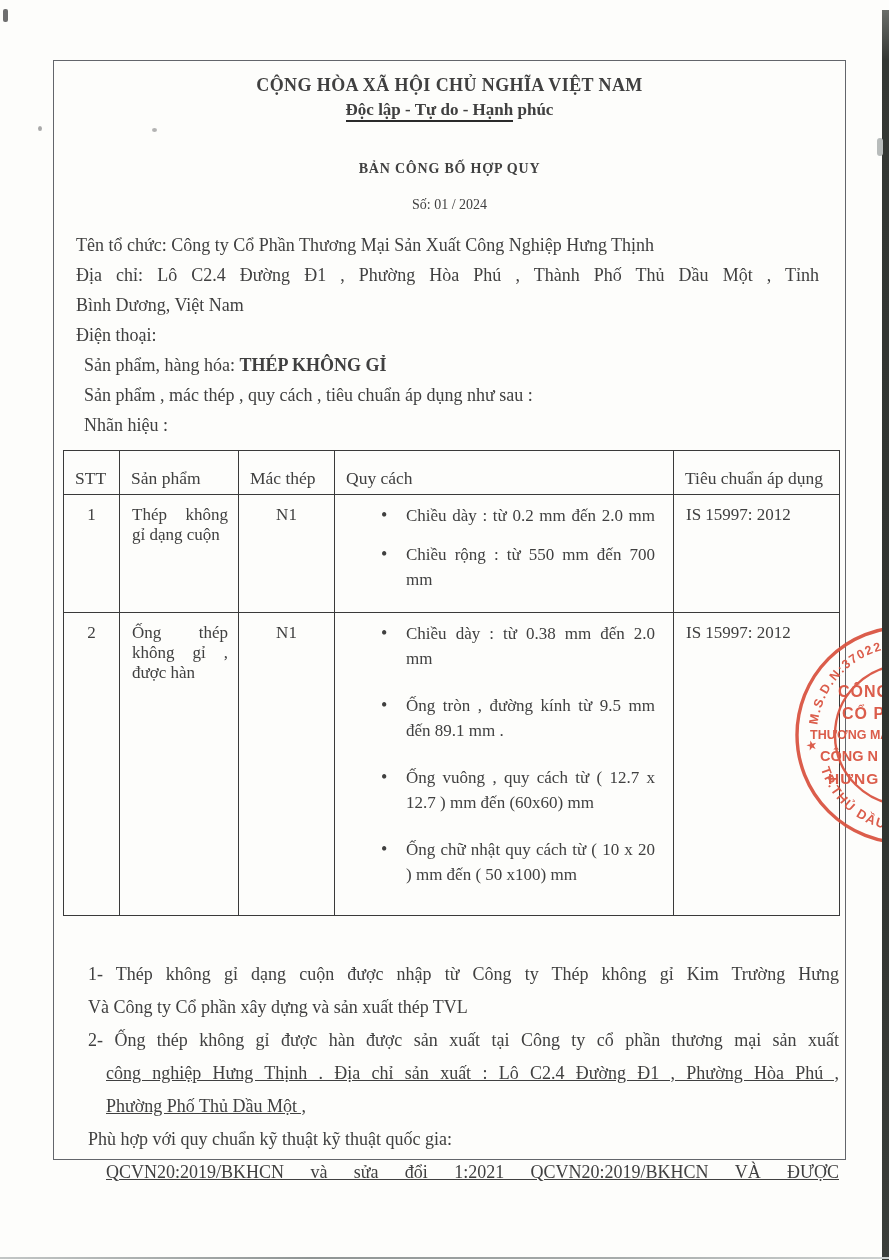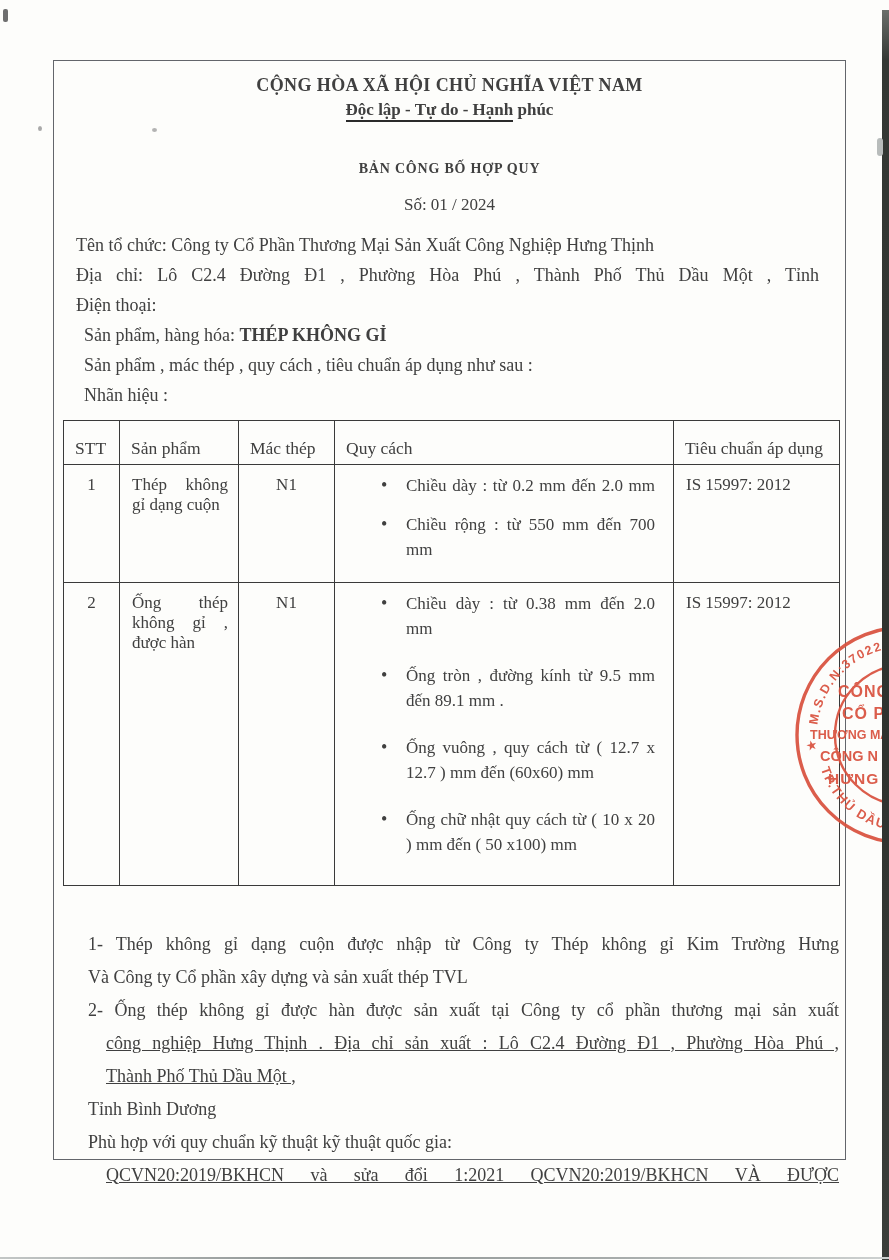--- a/index.html
+++ b/index.html
@@ -10,21 +10,21 @@
   }
   .frame {
     position:absolute; left:53px; top:60px; width:793px; height:1100px;
     border:1.5px solid #63666b; background:transparent;
   }
   .center { text-align:center; }
   .national-title { padding-top:12px; font-size:18px; font-weight:bold; letter-spacing:.4px; line-height:24px; }
   .motto { font-size:17px; font-weight:bold; line-height:26px; }
   .motto .u { border-bottom:2px solid #2a2a2a; padding-bottom:1px; }
   .doc-title { margin-top:32px; font-size:14px; font-weight:bold; letter-spacing:.8px; line-height:28px; }
-  .doc-number { margin-top:10px; font-size:17px; line-height:24px; }
+  .doc-number { margin-top:10px; font-size:14px; line-height:24px; }
   .info { margin:13px 26px 0 22px; font-size:18px; line-height:30px; }
   .indent8 { margin-left:8px; }
   .jl { text-align:justify; text-align-last:justify; }
   .bold { font-weight:bold; }
 
   table.spec {
     margin:10px 0 0 9px; width:776px; border-collapse:collapse;
     table-layout:fixed; font-size:17px;
   }
   table.spec th, table.spec td { border:1.6px solid #3a3a3a; }
@@ -70,20 +70,21 @@
 
     <div class="center national-title">CỘNG HÒA XÃ HỘI CHỦ NGHĨA VIỆT NAM</div>
     <div class="center motto"><span class="u">Độc lập - Tự do - Hạnh</span><span> phúc</span></div>
 
     <div class="center doc-title">BẢN CÔNG BỐ HỢP QUY</div>
     <div class="center doc-number">Số: 01 / 2024</div>
 
     <div class="info">
       <div>Tên tổ chức: Công ty Cổ Phần Thương Mại Sản Xuất Công Nghiệp Hưng Thịnh</div>
       <div class="jl">Địa chỉ: Lô C2.4 Đường Đ1 , Phường Hòa Phú , Thành Phố Thủ Dầu Một , Tỉnh</div>
+      <div>Bình Dương, Việt Nam</div>
       <div>Điện thoại:</div>
       <div class="indent8"><span>Sản phẩm, hàng hóa: </span><span class="bold">THÉP KHÔNG GỈ</span></div>
       <div class="indent8">Sản phẩm , mác thép , quy cách , tiêu chuẩn áp dụng như sau :</div>
       <div class="indent8">Nhãn hiệu :</div>
     </div>
 
     <table class="spec">
       <colgroup>
         <col style="width:56px">
           <col style="width:119px">
@@ -143,22 +144,21 @@
         <td class="std">IS 15997: 2012</td>
       </tr>
     </tbody>
       </table>
 
     <div class="notes">
       <div class="nl jl">1- Thép không gỉ dạng cuộn được nhập từ Công ty Thép không gỉ Kim Trường Hưng</div>
       <div class="nl">Và Công ty Cổ phần xây dựng và sản xuất thép TVL</div>
       <div class="nl jl">2- Ống thép không gỉ được hàn được sản xuất tại Công ty cổ phần thương mại sản xuất</div>
       <div class="nl2 jl">công nghiệp Hưng Thịnh . Địa chỉ sản xuất : Lô C2.4 Đường Đ1 , Phường Hòa Phú ,</div>
-      <div class="nl2">Thành Phố Thủ Dầu Một ,</div>
-      <div class="nl">Tỉnh Bình Dương</div>
+      <div class="nl2">Phường Phố Thủ Dầu Một ,</div>
       <div class="nl">Phù hợp với quy chuẩn kỹ thuật kỹ thuật quốc gia:</div>
       <div class="nl2 jl">QCVN20:2019/BKHCN và sửa đổi 1:2021 QCVN20:2019/BKHCN VÀ ĐƯỢC</div>
     </div>
 
   </div>
 
   <svg class="stamp" viewBox="-125 -125 250 250">
     <circle r="108" fill="none" stroke="#d9513e" stroke-width="3.4"></circle>
     <circle r="70" fill="none" stroke="#d9513e" stroke-width="2.4"></circle>
     <defs>

